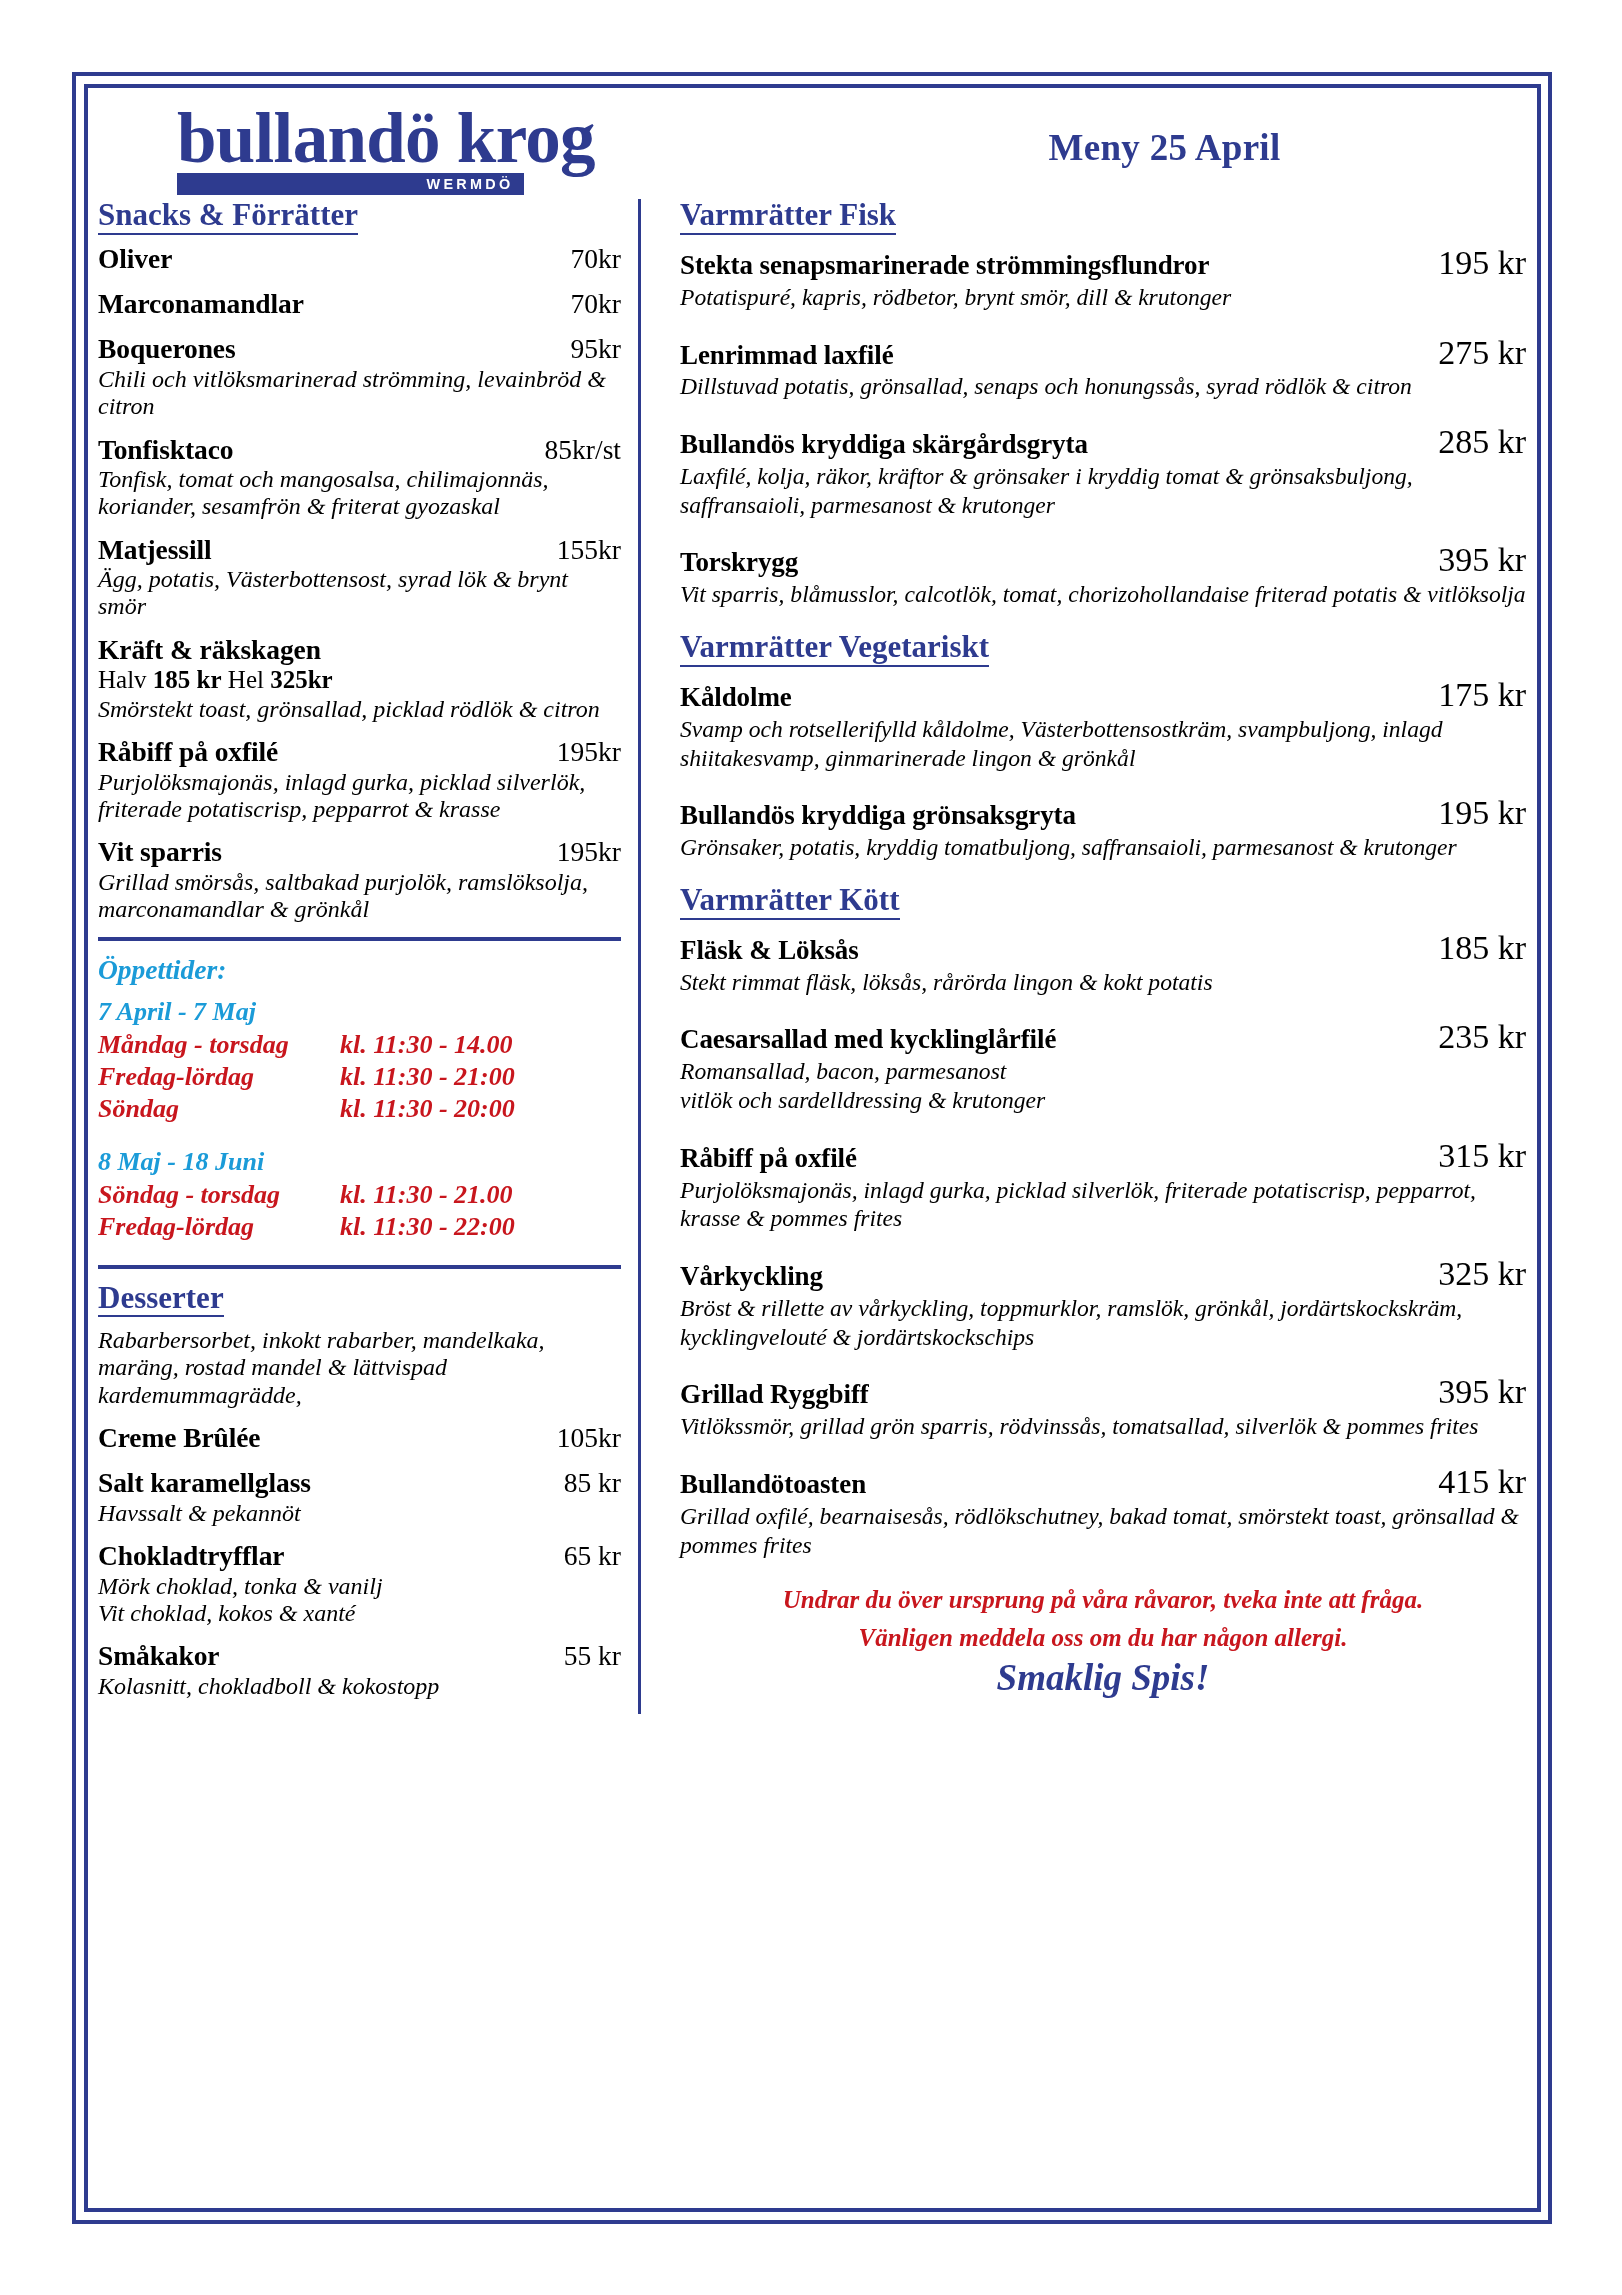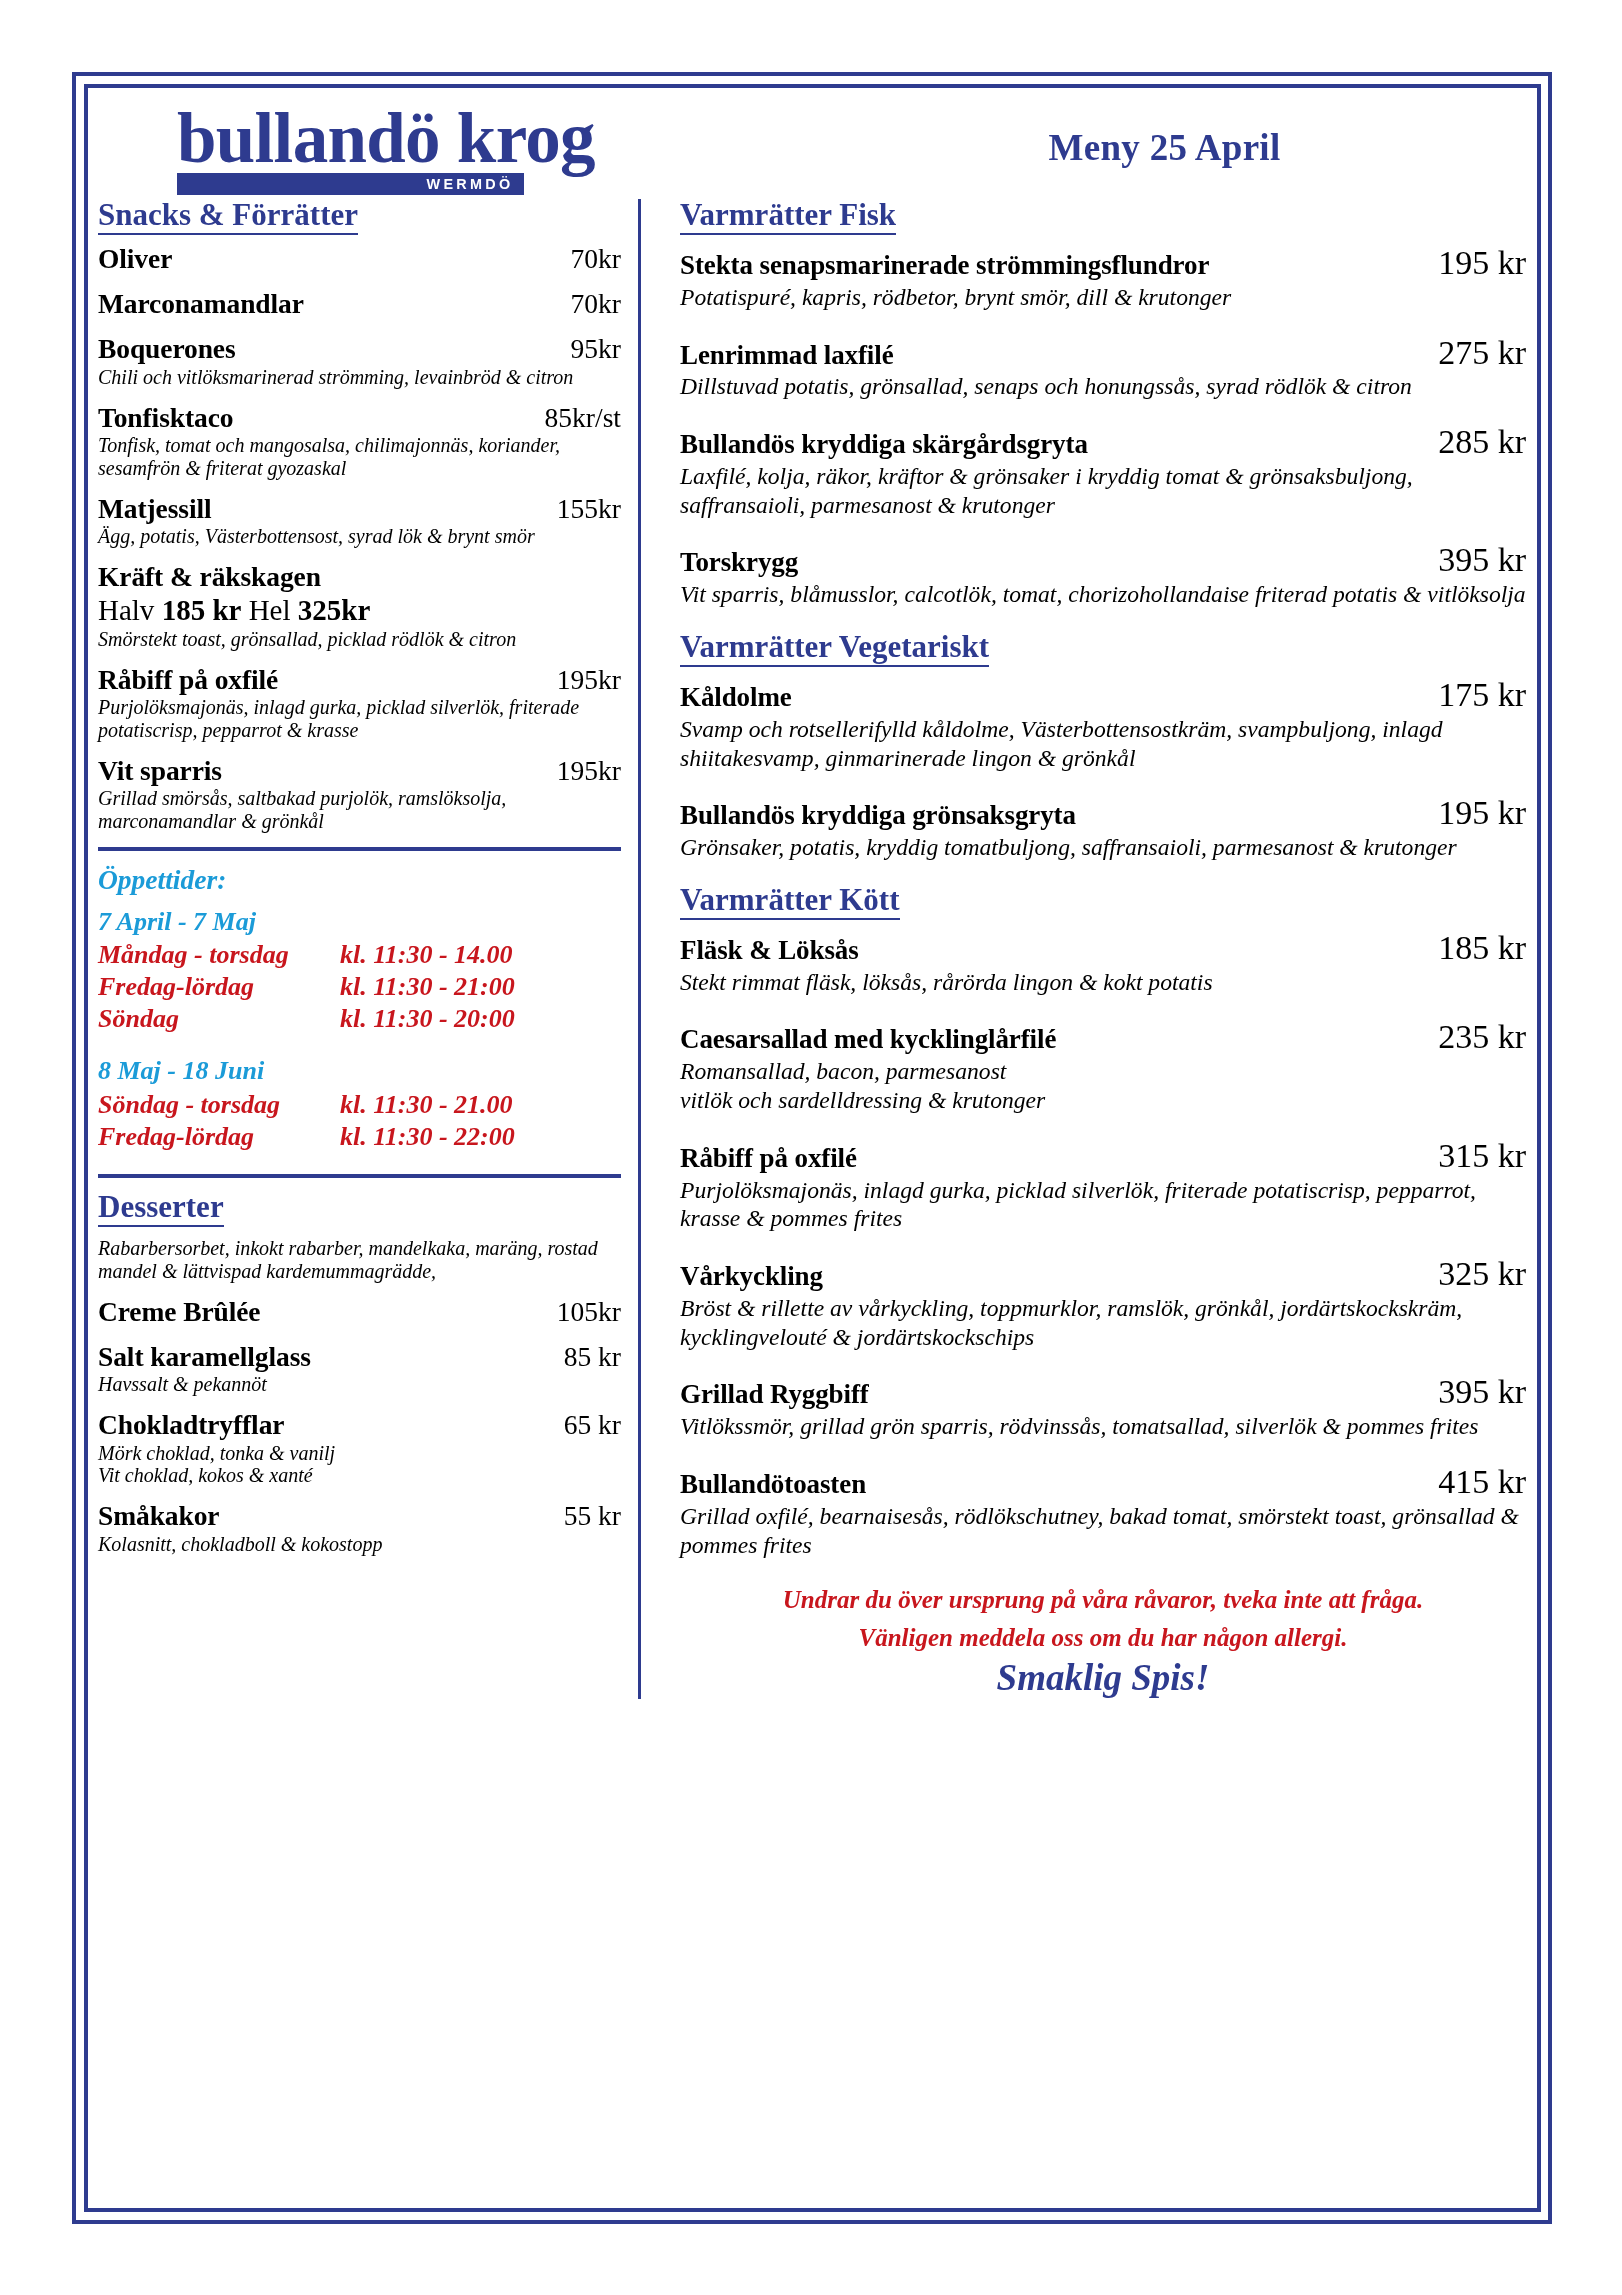--- a/index.html
+++ b/index.html
@@ -151,27 +151,27 @@
   }
   .item-price {
     font-size: 27.5px;
     line-height: 1.12;
     color: #000000;
     white-space: nowrap;
     font-weight: 400;
   }
   .item-desc {
     font-style: italic;
-    font-size: 20px;
+    font-size: 24px;
     line-height: 1.13;
     color: #000000;
     margin-top: 0.7px;
   }
   .item-subprice {
-    font-size: 29px;
+    font-size: 25px;
     line-height: 1.15;
     color: #000000;
     margin-top: 0.7px;
   }
   .item-subprice b { font-weight: 700; }
 
   .col-right .item { margin-bottom: 22px; }
   .col-right .item-name { font-size: 27px; }
   .col-right .item-price { font-size: 34px; }
   .col-right .item-desc { font-size: 23.6px; line-height: 1.22; }

